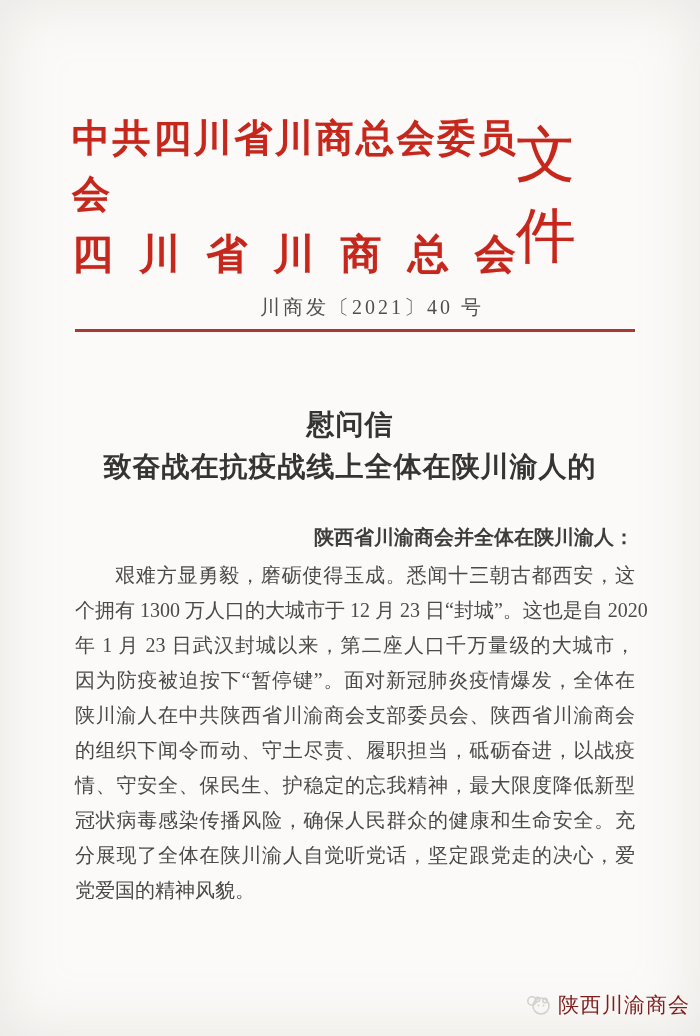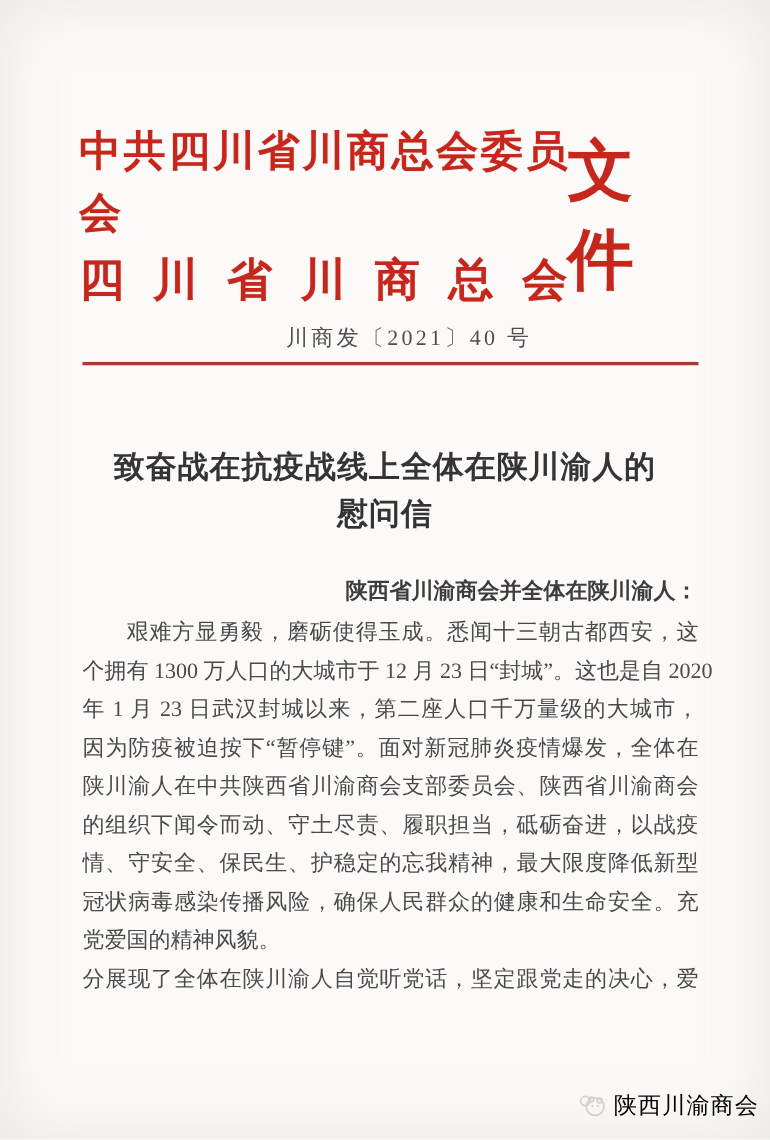--- a/index.html
+++ b/index.html
@@ -42,21 +42,21 @@
     line-height: 56px;
     margin-top: 4px;
     color: #c5271c;
     text-align: justify;
     text-align-last: justify;
     text-shadow: 0 0 1px rgba(197,39,28,0.4);
   }
   .doc-type {
     margin-left: auto;
     font-size: 60px;
-    font-weight: bold;
+    font-weight: normal;
     color: #c5271c;
     text-shadow: 0 0 1px rgba(197,39,28,0.4);
     letter-spacing: 2px;
   }
   
   .doc-number {
     position: absolute;
     top: 294px;
     left: 0;
     width: 100%;
@@ -121,21 +121,21 @@
   .body-line.first { text-indent: 2em; }
   .body-line.last  { text-align-last: left; }
   
   .watermark {
     position: absolute;
     top: 991px;
     right: 10px;
     display: flex;
     align-items: center;
     gap: 5px;
-    color: #000000;
+    color: #7f1d1d;
     font-size: 21px;
     letter-spacing: 1px;
   }
   .watermark svg { display: block; opacity: 0.75; }
 </style>
 </head>
 <body>
 
 <div class="page">
 
@@ -145,37 +145,37 @@
       <div class="issuer-line-2">四川省川商总会</div>
     </div>
     <div class="doc-type">文件</div>
   </div>
 
   <div class="doc-number">川商发〔2021〕40 号</div>
 
   <div class="red-rule"></div>
 
   <div class="doc-title">
+    <div>慰问信</div>
     <div>致奋战在抗疫战线上全体在陕川渝人的</div>
-    <div>慰问信</div>
   </div>
 
   <div class="salutation">陕西省川渝商会并全体在陕川渝人：</div>
 
   <div class="body-block">
     <div class="body-line first">艰难方显勇毅，磨砺使得玉成。悉闻十三朝古都西安，这</div>
     <div class="body-line">个拥有 1300 万人口的大城市于 12 月 23 日“封城”。这也是自 2020</div>
     <div class="body-line">年 1 月 23 日武汉封城以来，第二座人口千万量级的大城市，</div>
     <div class="body-line">因为防疫被迫按下“暂停键”。面对新冠肺炎疫情爆发，全体在</div>
     <div class="body-line">陕川渝人在中共陕西省川渝商会支部委员会、陕西省川渝商会</div>
     <div class="body-line">的组织下闻令而动、守土尽责、履职担当，砥砺奋进，以战疫</div>
     <div class="body-line">情、守安全、保民生、护稳定的忘我精神，最大限度降低新型</div>
     <div class="body-line">冠状病毒感染传播风险，确保人民群众的健康和生命安全。充</div>
+    <div class="body-line">分展现了全体在陕川渝人自觉听党话，坚定跟党走的决心，爱</div>
     <div class="body-line last">党爱国的精神风貌。</div>
-    <div class="body-line">分展现了全体在陕川渝人自觉听党话，坚定跟党走的决心，爱</div>
   </div>
 
   <div class="watermark">
     <span>
       <svg width="28" height="24" viewBox="0 0 28 24" fill="none" stroke="#c6c5c2" stroke-width="1.6">
         <circle cx="7" cy="8" r="4.2"></circle>
         <circle cx="16" cy="13" r="8"></circle>
         <circle cx="12.5" cy="6.5" r="2.2"></circle>
         <circle cx="20" cy="7.5" r="2.2"></circle>
         <circle cx="13.5" cy="12.5" r="1" fill="#c6c5c2" stroke="none"></circle>

